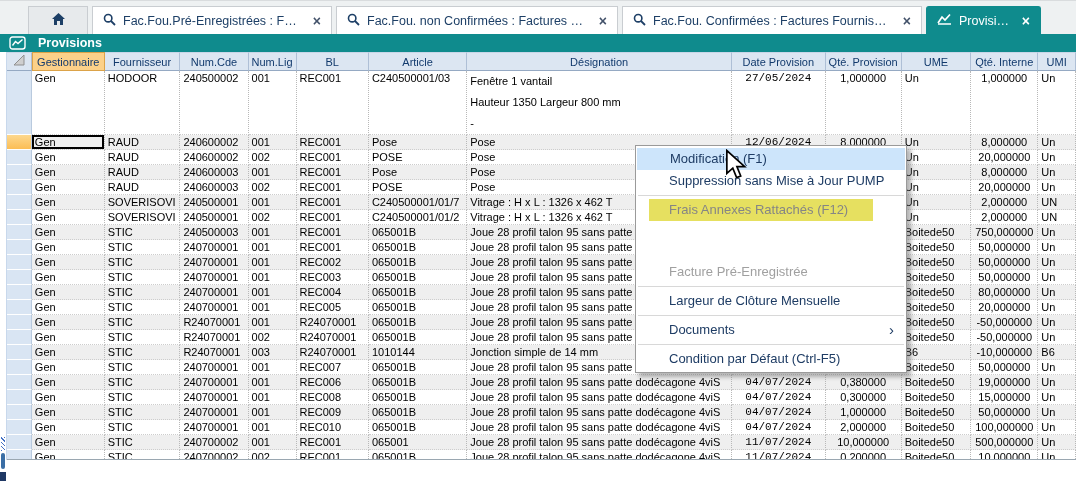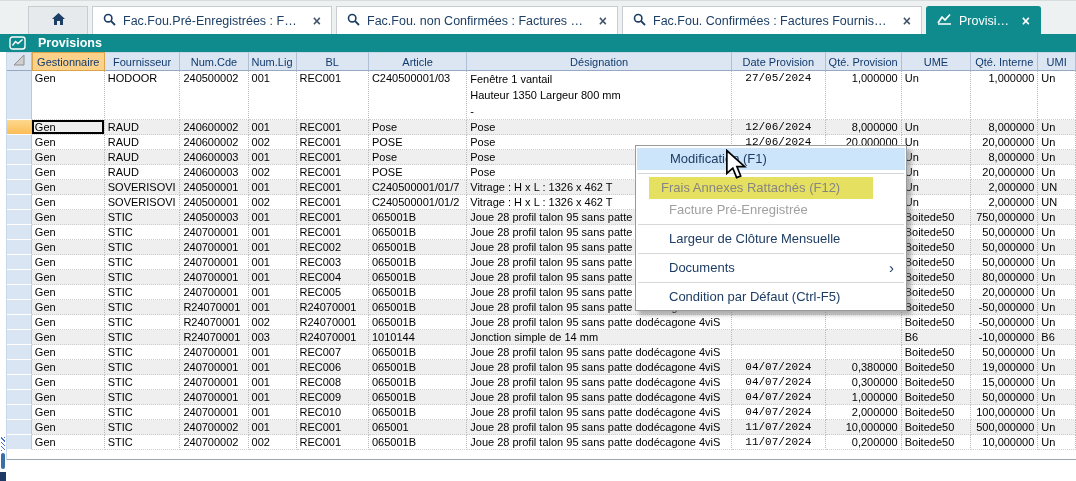--- a/index.html
+++ b/index.html
@@ -39,33 +39,33 @@
   .grid thead th{background:var(--hdrblue);color:var(--hdrtext);height:18px;text-align:center;
                  border-right:1px solid #aebfd6;border-bottom:1px solid #95a9c3;border-top:1px solid #c9d6e8;}
   .grid thead th.corner{background:var(--hdrblue);padding:0;}
   .grid thead th.sorted{background:var(--orange);border:1px solid #dca349;}
   .grid td{border-right:1px dotted #b8b8b8;border-bottom:1px dotted #cdcdcd;color:#000;height:15px;}
   .grid td.rowhdr{background:#d9e5f3;border-right:1px solid #b9cade;border-bottom:1px solid #fff;}
   .grid tr.alt td{background:#efefef;}
   .grid tr.alt td.rowhdr,.grid tr td.rowhdr{background:#d9e5f3;}
   .grid tr.sel td.rowhdr{background:linear-gradient(#fdd88e,#fbbd55);}
   .grid td.focus{box-shadow:inset 0 0 0 2px #000;}
-  .grid td.num{text-align:right;}
+  .grid td.num{text-align:center;}
   .grid td.ctr{text-align:center;font-family:Liberation Mono, monospace;}
   .grid tr.tall td{height:48px;vertical-align:top;}
-  .grid tr.tall td.des{white-space:pre-line;line-height:16px;}
+  .grid tr.tall td.des{white-space:pre-line;line-height:21px;}
 
   
   #ctxmenu{position:absolute;left:635px;top:145px;width:272px;background:#fff;
            border:1px solid #9a9a9a;box-shadow:4px 4px 4px rgba(90,90,90,.45);
            padding:2px 0;box-sizing:border-box;font-size:13px;color:#1e3c64;}
   .mi{height:22px;line-height:22px;padding-left:33px;position:relative;white-space:nowrap;cursor:default;}
   .mi.hl{background:var(--menuhl);margin:0 1px;}
-  .mi.frais{background:var(--menuyellow);color:#858585;margin-left:13px;margin-right:33px;padding-left:12px;}
-  .mi.dis{color:#a0a0a0;}
+  .mi.frais{background:var(--menuyellow);color:#858585;margin-left:13px;margin-right:33px;padding-left:20px;}
+  .mi.dis{color:#a0a0a0;margin-top:40px;}
   .mi .arrow{position:absolute;right:12px;top:0;font-size:15px;color:#1e3c64;}
   .msep{height:1px;background:#d8d8d8;margin:3px 2px;}
 
   
   #cursor{position:absolute;left:724px;top:149px;}
 </style>
 </head>
 <body>
 
 <div id="screen">
@@ -509,20 +509,21 @@
             <td class="">Boitede50</td>
             <td class="num">10,000000</td>
             <td class="">Un</td>
           </tr>
         </tbody>
       </table>
   </div>
 
   <div id="ctxmenu">
       <div class="mi hl">Modification (F1)</div>
+      <div class="mi">Suppression sans Mise à Jour PUMP</div>
       <div class="msep"></div>
       <div class="mi frais">Frais Annexes Rattachés (F12)</div>
       <div class="mi dis">Facture Pré-Enregistrée</div>
       <div class="msep"></div>
       <div class="mi">Largeur de Clôture Mensuelle</div>
       <div class="msep"></div>
       <div class="mi">Documents<span class="arrow">›</span></div>
       <div class="msep"></div>
       <div class="mi">Condition par Défaut (Ctrl-F5)</div>
     </div>

